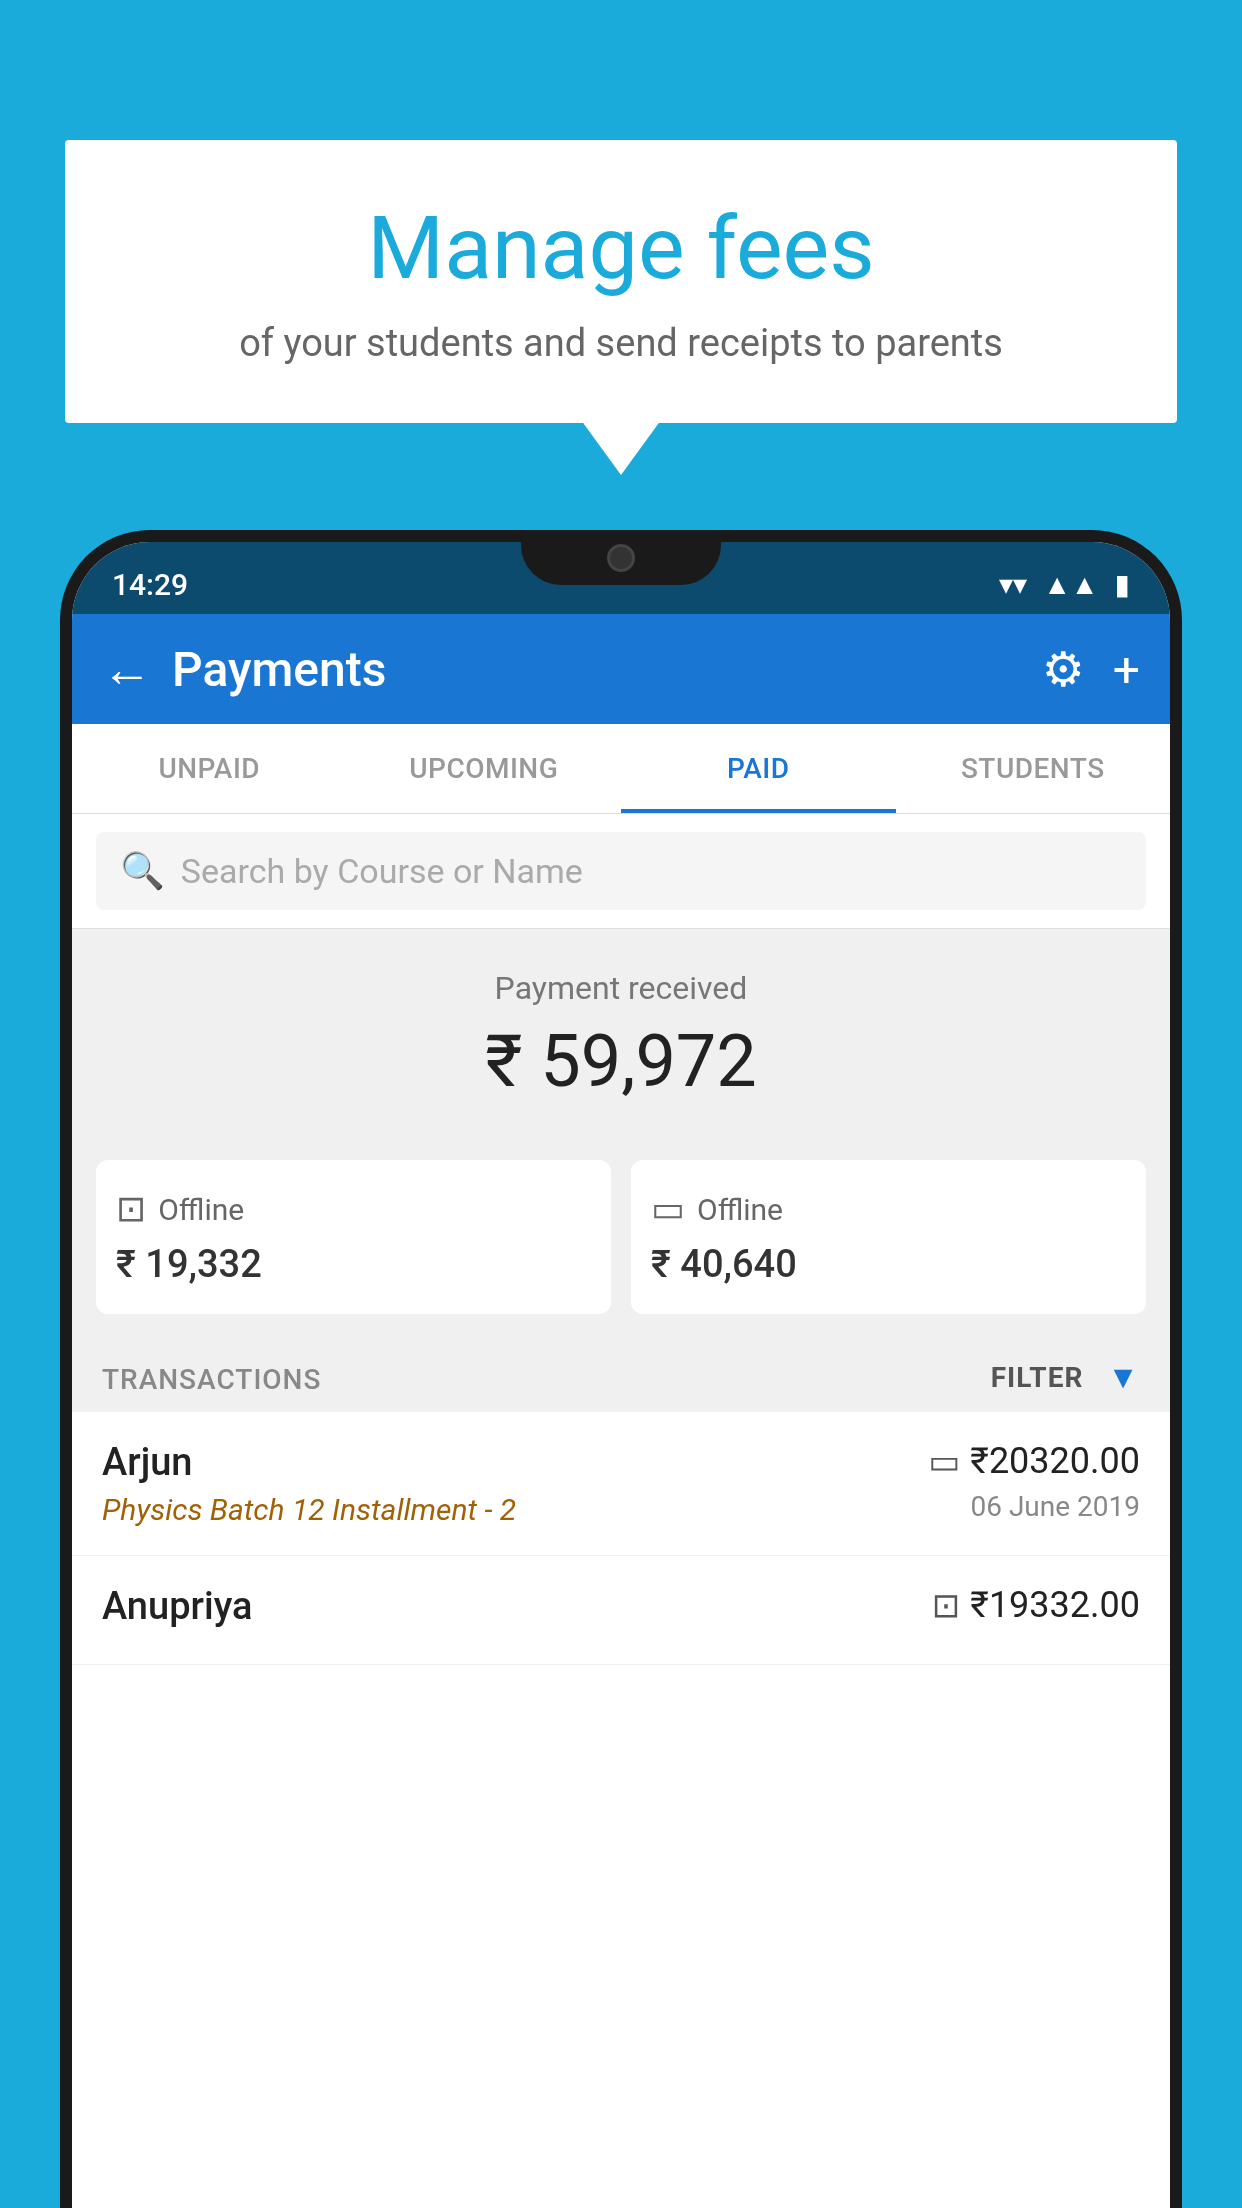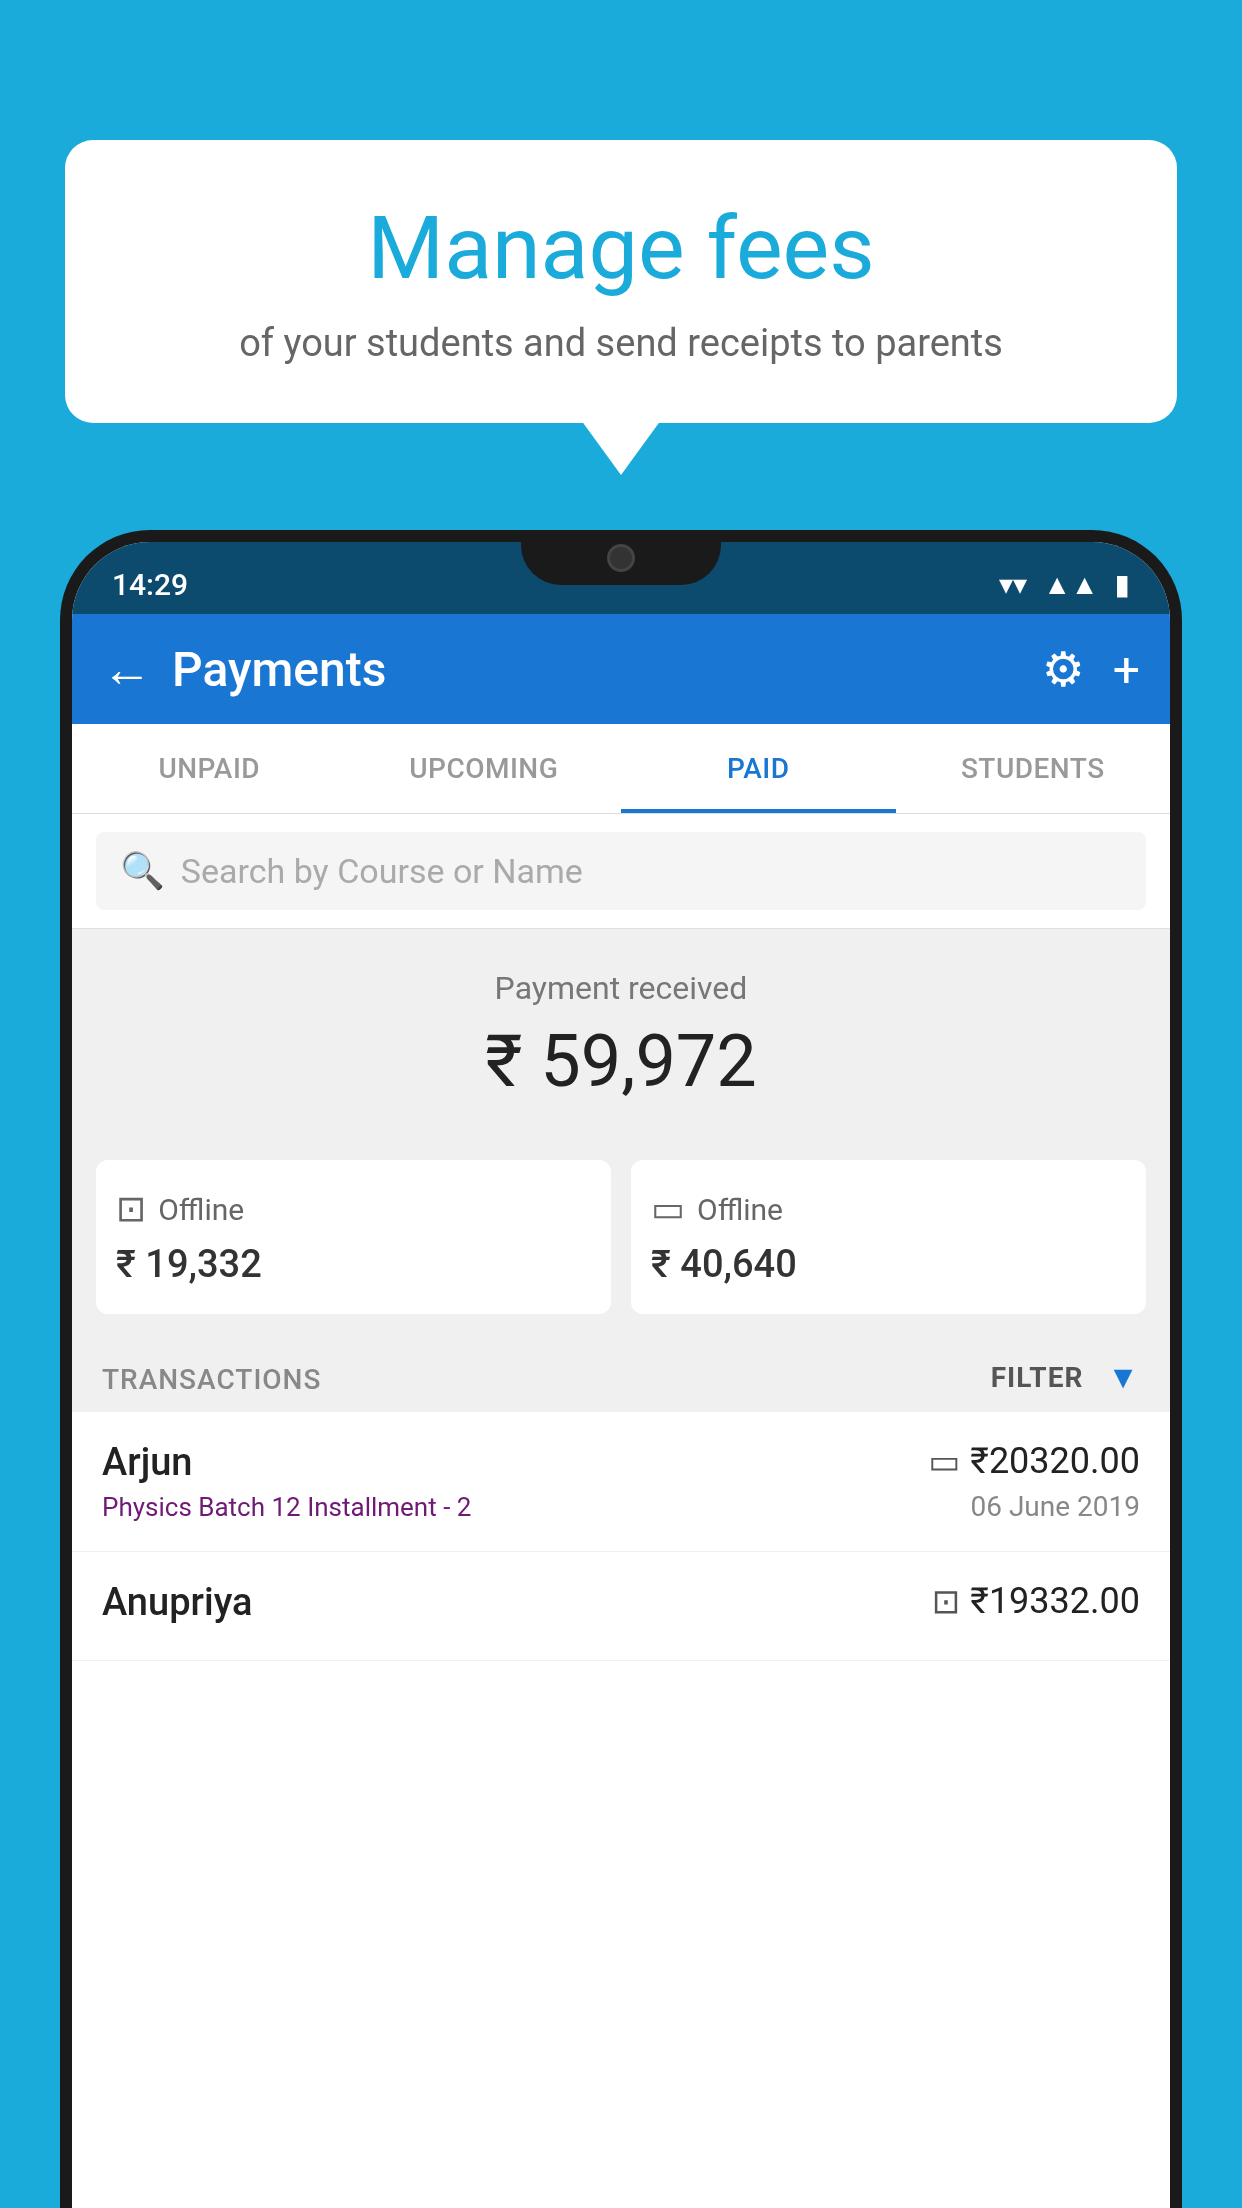--- a/index.html
+++ b/index.html
@@ -13,21 +13,21 @@
       position: relative;
     }
 
     
     .speech-bubble {
       position: absolute;
       top: 140px;
       left: 65px;
       right: 65px;
       background: white;
-      border-radius: 28px;
+      border-radius: 4px;
       padding: 60px 50px 55px;
       text-align: center;
     }
     .speech-bubble::after {
       content: '';
       position: absolute;
       bottom: -52px;
       left: 50%;
       transform: translateX(-50%);
       width: 0;
@@ -322,22 +322,23 @@
     .transaction-left {
       flex: 1;
     }
     .transaction-name {
       font-size: 38px;
       color: #222;
       font-weight: 500;
       margin-bottom: 8px;
     }
     .transaction-course {
-      font-size: 26px;
-      color: #701a75;
+      font-size: 30px;
+      color: #a16207;
+      font-style: italic;
     }
     .transaction-right {
       text-align: right;
     }
     .transaction-amount-row {
       display: flex;
       align-items: center;
       gap: 10px;
       justify-content: flex-end;
       margin-bottom: 8px;

